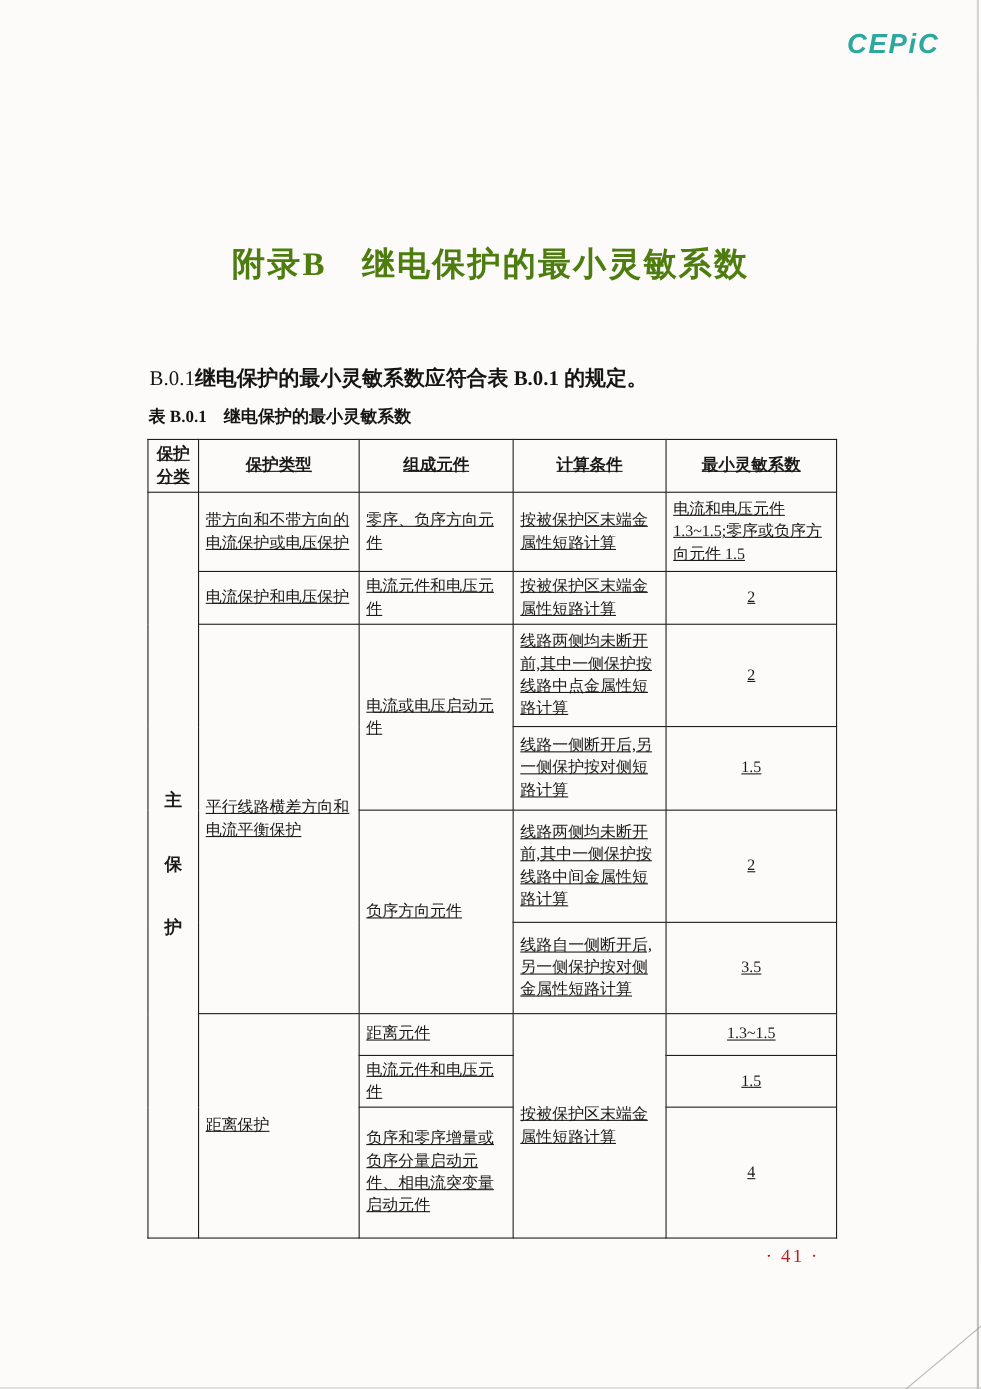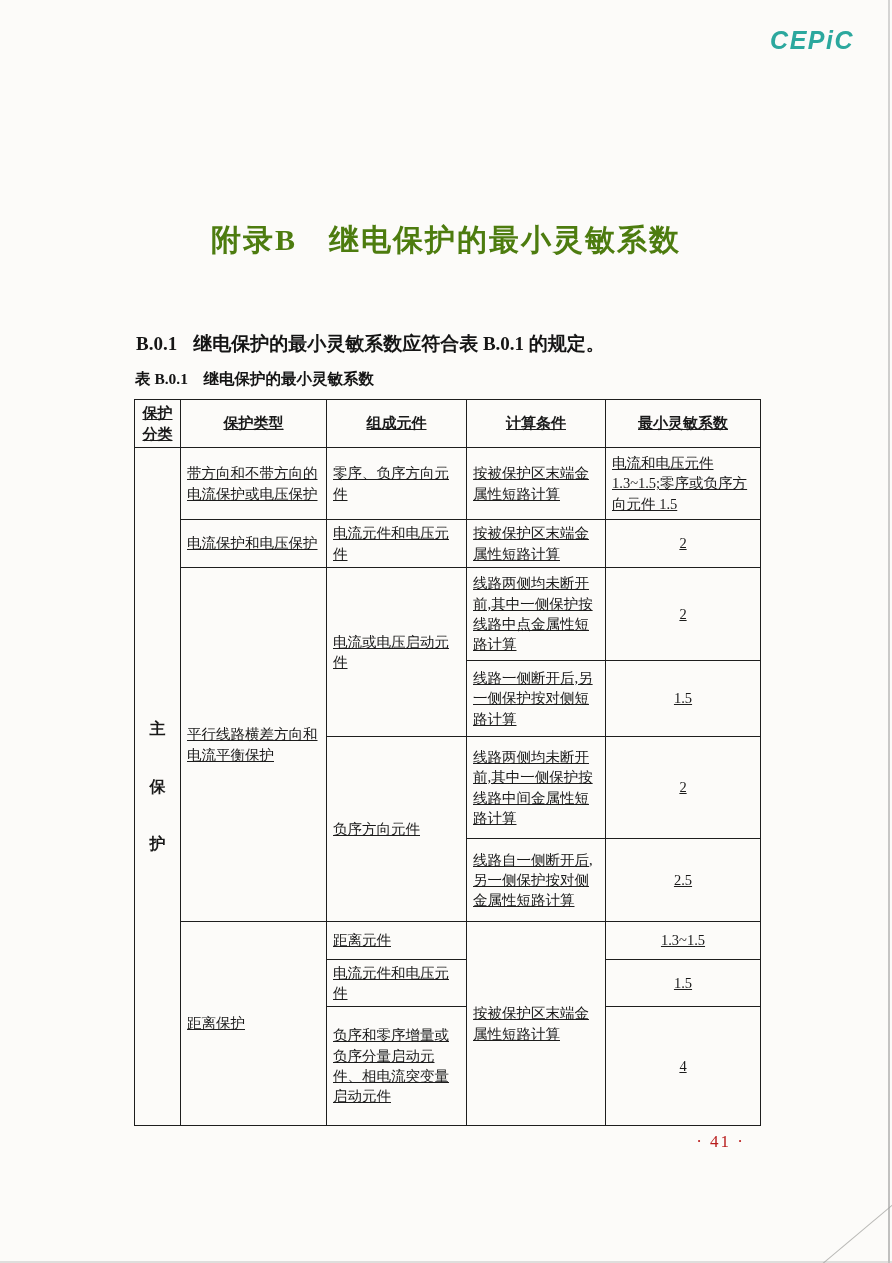--- a/index.html
+++ b/index.html
@@ -26,21 +26,21 @@
   .title {
     position: absolute; top: 220px; left: 0; width: 100%;
     margin: 0; text-align: center;
     font-size: 30px; font-weight: bold; letter-spacing: 2px;
     color: #4d7c0f;
   }
   .clause {
     position: absolute; top: 331px; left: 136px; width: 645px;
     margin: 0; font-size: 19px; color: #151515;
   }
-  .clause-num { font-weight: bold; margin-right: 16px; }
+  .clause-num { font-weight: normal; }
   .clause-text { font-weight: 600; }
   .caption {
     position: absolute; top: 369px; left: 135px; width: 626px;
     font-size: 15.5px; font-weight: bold;
     color: #141414;
   }
   .tbl-wrap { position: absolute; top: 399px; left: 134px; text-decoration: underline; }
   table {
     border-collapse: collapse; table-layout: fixed; width: 626px;
   }
@@ -148,21 +148,21 @@
           <td class="tl">线路一侧断开后,另一侧保护按对侧短路计算</td>
           <td>1.5</td>
         </tr>
         <tr class="h-r5">
           <td class="tl" rowspan="2">负序方向元件</td>
           <td class="tl">线路两侧均未断开前,其中一侧保护按线路中间金属性短路计算</td>
           <td>2</td>
         </tr>
         <tr class="h-r6">
           <td class="tl">线路自一侧断开后,另一侧保护按对侧金属性短路计算</td>
-          <td>2.5</td>
+          <td>3.5</td>
         </tr>
         <tr class="h-r7">
           <td class="tl" rowspan="3">距离保护</td>
           <td class="tl">距离元件</td>
           <td class="tl" rowspan="3">按被保护区末端金属性短路计算</td>
           <td>1.3~1.5</td>
         </tr>
         <tr class="h-r8">
           <td class="tl">电流元件和电压元件</td>
           <td>1.5</td>

